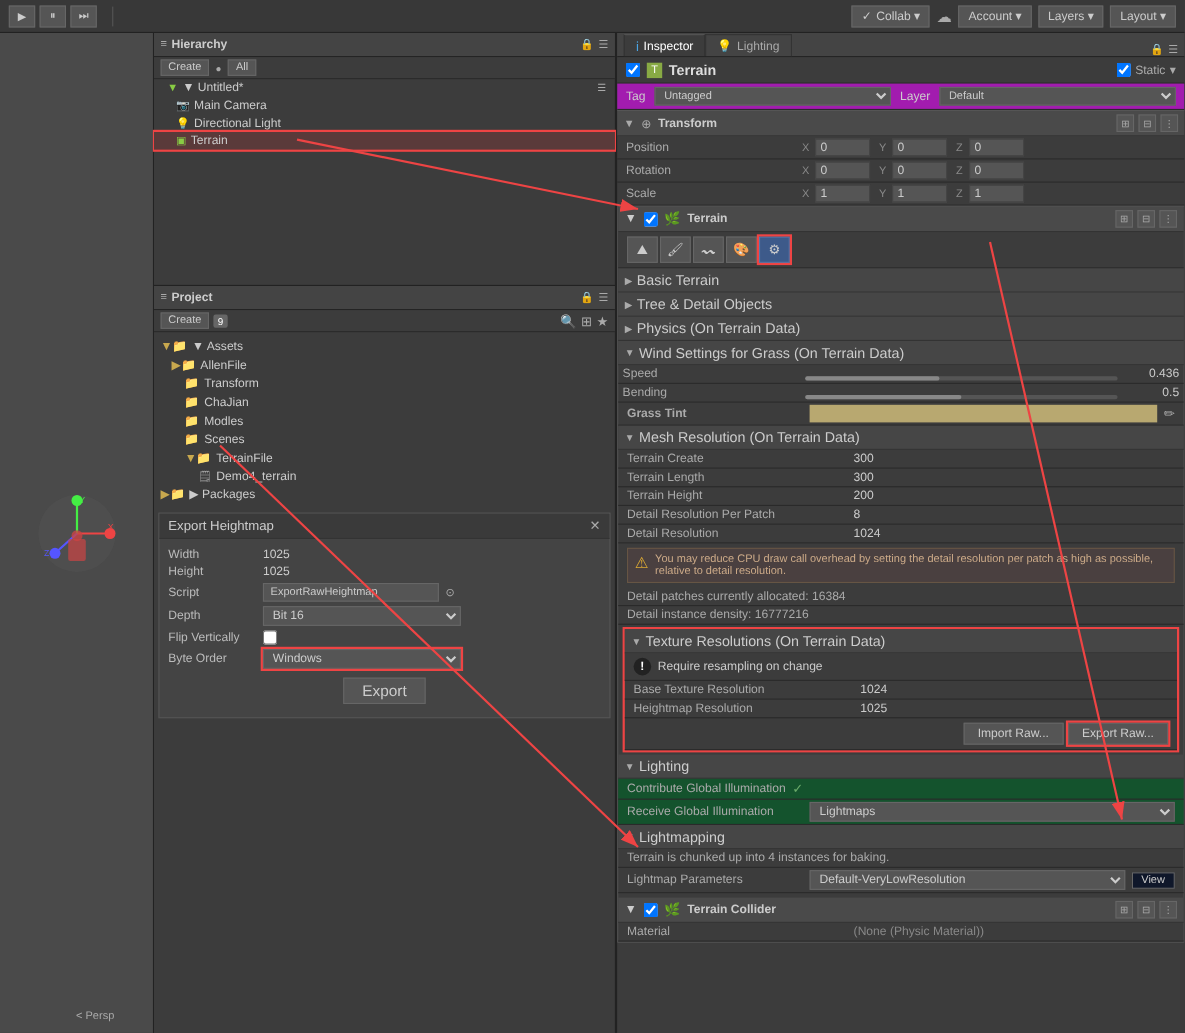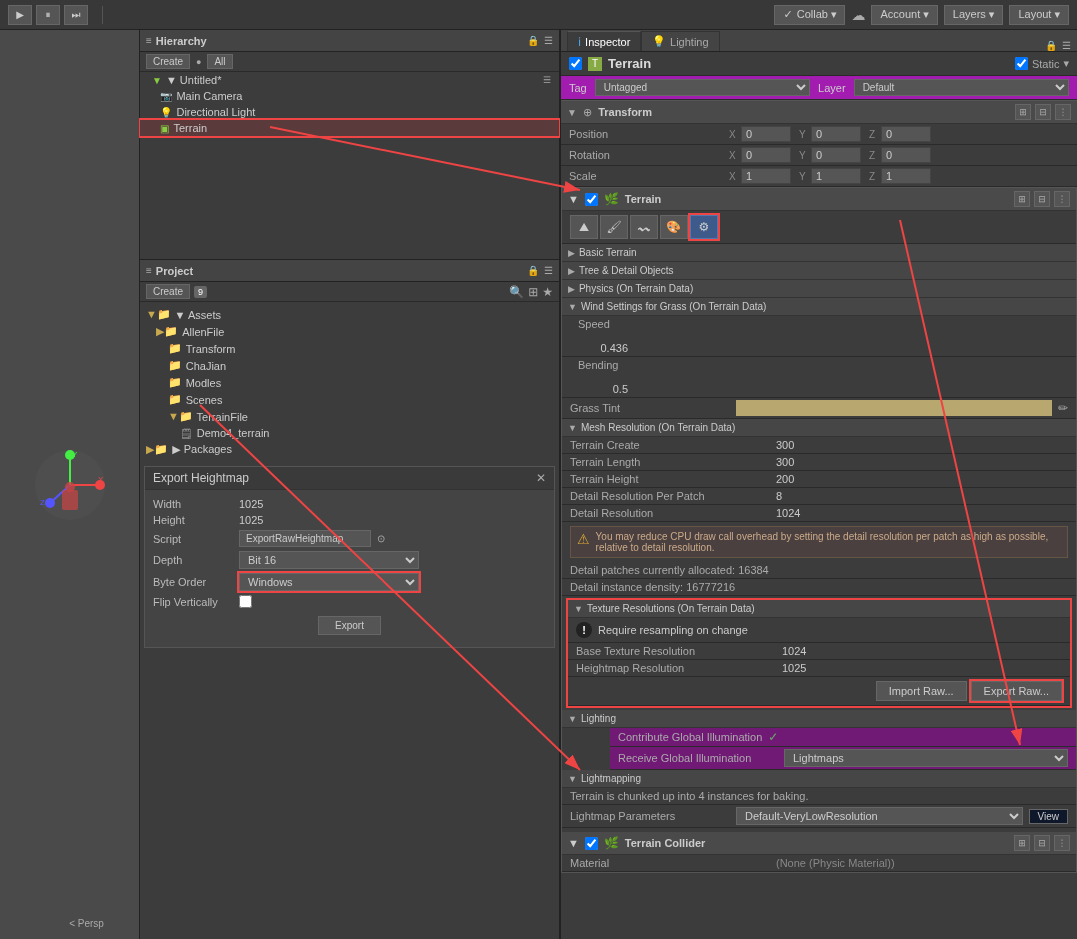--- a/index.html
+++ b/index.html
@@ -241,21 +241,21 @@
       width: 180px;
     }
     .export-select.highlighted {
       outline: 2px solid #e44;
     }
     .export-btn {
       background: #555;
       border: 1px solid #666;
       color: #ccc;
       padding: 3px 16px;
-      font-size: 10px;
+      font-size: 14px;
       cursor: pointer;
       display: block;
       margin: 8px auto 4px auto;
     }
 
     
     .inspector-panel {
       flex: 1;
       background: #3c3c3c;
       border-left: 1px solid #222;
@@ -447,31 +447,30 @@
     .section-header {
       background: #464646;
       padding: 3px 6px;
       display: flex;
       align-items: center;
       gap: 4px;
       cursor: pointer;
       border-bottom: 1px solid #333;
     }
     .section-header .arrow { color: #aaa; font-size: 9px; }
-    .section-title { font-size: 10px; color: #ccc; }
+    .section-title { font-size: 13px; color: #ccc; }
     .section-content { padding: 0; }
 
     
     .slider-row {
       display: flex;
-      align-items: flex-start;
-      padding: 2px 16px;
-      border-bottom: 1px solid #2a2a2a;
-      gap: 6px;
-      flex-direction: column;
+      align-items: flex-end;
+      padding: 2px 4px;
+      border-bottom: 1px solid #2a2a2a;
+      gap: 6px;
     }
     .slider-label {
       width: 160px;
       color: #aaa;
       font-size: 11px;
     }
     .slider-track {
       flex: 1;
       height: 4px;
       background: #555;
@@ -495,20 +494,21 @@
       display: flex;
       align-items: center;
       padding: 2px 8px;
       border-bottom: 1px solid #2a2a2a;
       gap: 6px;
     }
     .color-label {
       width: 160px;
       color: #aaa;
       font-size: 11px;
+      font-weight: bold;
     }
     .color-swatch {
       flex: 1;
       height: 16px;
       background: #b8a870;
       cursor: pointer;
     }
     .color-edit-btn {
       color: #aaa;
       cursor: pointer;
@@ -596,22 +596,21 @@
       padding: 3px 12px;
       font-size: 11px;
       cursor: pointer;
     }
     .action-btn.highlighted {
       outline: 2px solid #e44;
     }
 
     
     .lighting-section {
-      background: #701a75;
-      margin-left: 48px;
+      background: #14532d;
     }
     .checkbox-row {
       display: flex;
       align-items: center;
       padding: 2px 8px;
       border-bottom: 1px solid #2a2a2a;
       gap: 6px;
     }
     .checkbox-label {
       color: #aaa;
@@ -819,40 +818,40 @@
           <div class="export-field">
             <span class="export-field-label">Width</span>
             <span class="export-field-value">1025</span>
           </div>
           <div class="export-field">
             <span class="export-field-label">Height</span>
             <span class="export-field-value">1025</span>
           </div>
           <div class="export-field">
             <span class="export-field-label">Script</span>
-            <input class="export-field-input" value="ExportRawHeightmap" style="width: 132px; font-size: 10px;">
+            <input class="export-field-input" value="ExportRawHeightmap" style="width: 160px; font-size: 10px;">
             <span style="color:#aaa; font-size:10px; cursor:pointer;">⊙</span>
           </div>
           <div class="export-field">
             <span class="export-field-label">Depth</span>
             <select class="export-select">
               <option>Bit 16</option>
               <option>Bit 8</option>
             </select>
           </div>
           <div class="export-field">
+            <span class="export-field-label">Flip Vertically</span>
+            <input type="checkbox" style="">
+          </div>
+          <div class="export-field">
             <span class="export-field-label">Byte Order</span>
             <select class="export-select highlighted" style="outline: 2px solid #e44;">
               <option>Windows</option>
               <option>Mac</option>
             </select>
-          </div>
-          <div class="export-field">
-            <span class="export-field-label">Flip Vertically</span>
-            <input type="checkbox" style="">
           </div>
           <button class="export-btn">Export</button>
         </div>
       </div>
     </div>
   </div>
 
   <div class="inspector-panel">
     <div class="inspector-tabs">
       <div class="inspector-tab active">

